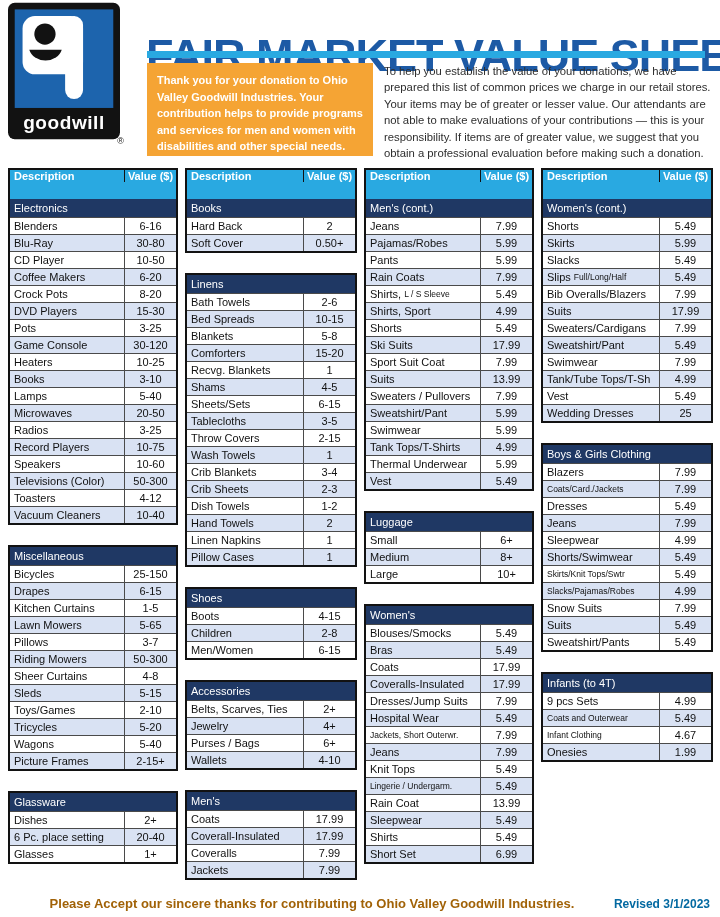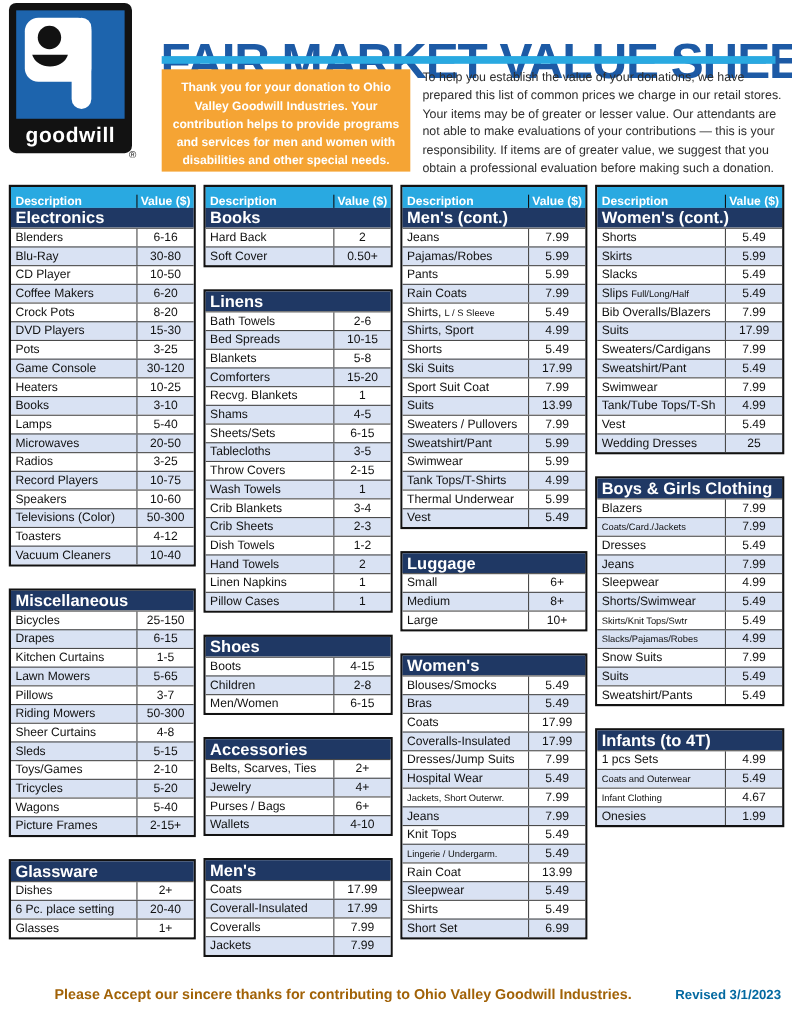--- a/index.html
+++ b/index.html
@@ -15,35 +15,35 @@
   .reg-mark { position:absolute; right:-2px; bottom:2px; font-size:9px; color:#111; }
   .page-title {
     position:absolute; left:146px; top:0; width:560px; height:52px; line-height:52px;
     font-size:45px; font-weight:bold; color:#1d5aa5; letter-spacing:-1px;
     text-align:center; white-space:nowrap;
   }
   .cyan-bar { position:absolute; left:147px; top:51px; width:558px; height:7px; background:#29a9e1; }
   .orange-box {
     position:absolute; left:147px; top:63px; width:226px; height:93px;
     background:#f5a434; color:#fff; font-size:11px; font-weight:bold;
-    text-align:center; line-height:1.5; padding:9px 10px;
+    text-align:left; line-height:1.5; padding:9px 10px;
   }
   .intro-text {
     position:absolute; left:384px; top:63px; width:328px;
     font-size:11.3px; color:#2e2e2e; line-height:1.45;
   }
   
   .tables { display:flex; gap:7px; padding:5px 8px 0 8px; align-items:flex-start; }
   .tcol { display:flex; flex-direction:column; gap:20px; flex:none; width:170px; }
   .tcol:nth-child(2n) { width:172px; }
   .vtable { border:2px solid #121212; background:#fff; }
-  .chead { display:flex; background:#29a9e1; height:19px; align-items:flex-end; }
+  .chead { display:flex; background:#29a9e1; height:29px; align-items:flex-start; }
   .chead .lbl { flex:1; color:#fff; font-weight:bold; font-size:11px; padding-left:4px; display:flex; align-items:center; }
   .chead .val { width:52px; color:#fff; font-weight:bold; font-size:11px; border-left:1px solid #121212; display:flex; align-items:center; justify-content:center; }
-  .shead { background:#1f3864; color:#fff; font-weight:bold; font-size:15px; height:18px; display:flex; align-items:center; padding-left:4px; }
+  .shead { background:#1f3864; color:#fff; font-weight:normal; font-size:11px; height:18px; display:flex; align-items:center; padding-left:4px; }
   .trow { display:flex; height:17px; align-items:stretch; border-top:1px solid #4a4a4a; background:#fff; }
   .trow.alt { background:#d9e2f3; }
   .trow .lbl { flex:1; min-width:0; font-size:11px; color:#111; padding-left:4px; white-space:nowrap; overflow:hidden; display:flex; align-items:center; }
   .trow .lbl.small { font-size:8.5px; }
   .trow .lbl .suffix { font-size:8.5px; margin-left:3px; }
   .trow .val { width:52px; border-left:1px solid #4a4a4a; font-size:11px; color:#111; display:flex; align-items:center; justify-content:center; }
   
   .footer { position:absolute; left:0; right:0; bottom:6px; display:flex; align-items:baseline; padding:0 10px; }
   .footer .thanks { flex:1; text-align:center; color:#a16207; font-weight:bold; font-size:13px; }
   .footer .revised { color:#0369a1; font-size:12px; font-weight:bold; white-space:nowrap; }
@@ -840,21 +840,21 @@
           <span class="lbl">
             <span>Sweatshirt/Pants</span>
           </span>
           <span class="val">5.49</span>
         </div>
       </div>
       <div class="vtable">
         <div class="shead">Infants (to 4T)</div>
         <div class="trow">
           <span class="lbl">
-            <span>1 pcs Sets</span>
+            <span>9 pcs Sets</span>
           </span>
           <span class="val">4.99</span>
         </div>
         <div class="trow alt">
           <span class="lbl small">
             <span>Coats and Outerwear</span>
           </span>
           <span class="val">5.49</span>
         </div>
         <div class="trow">

